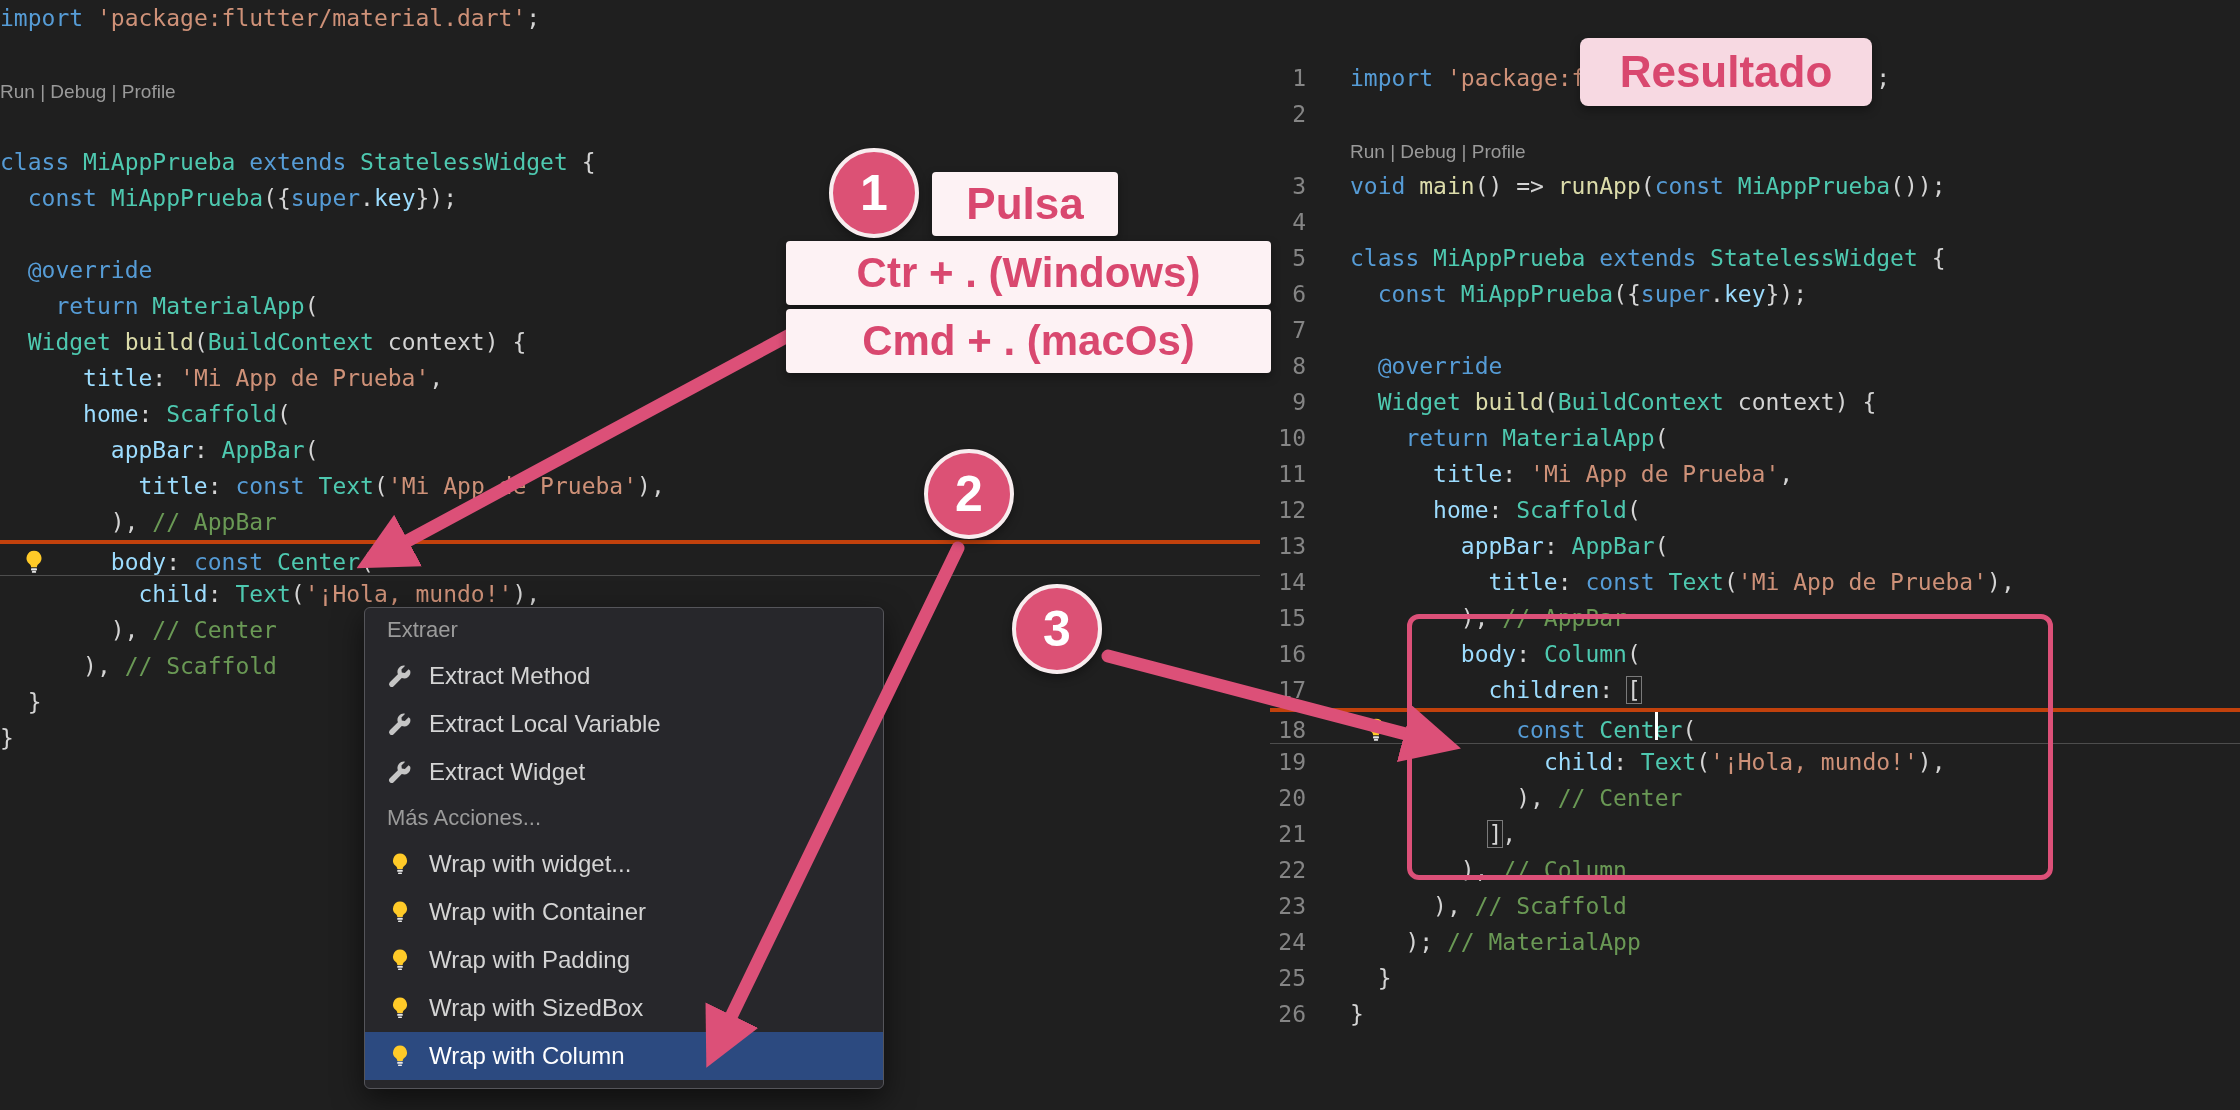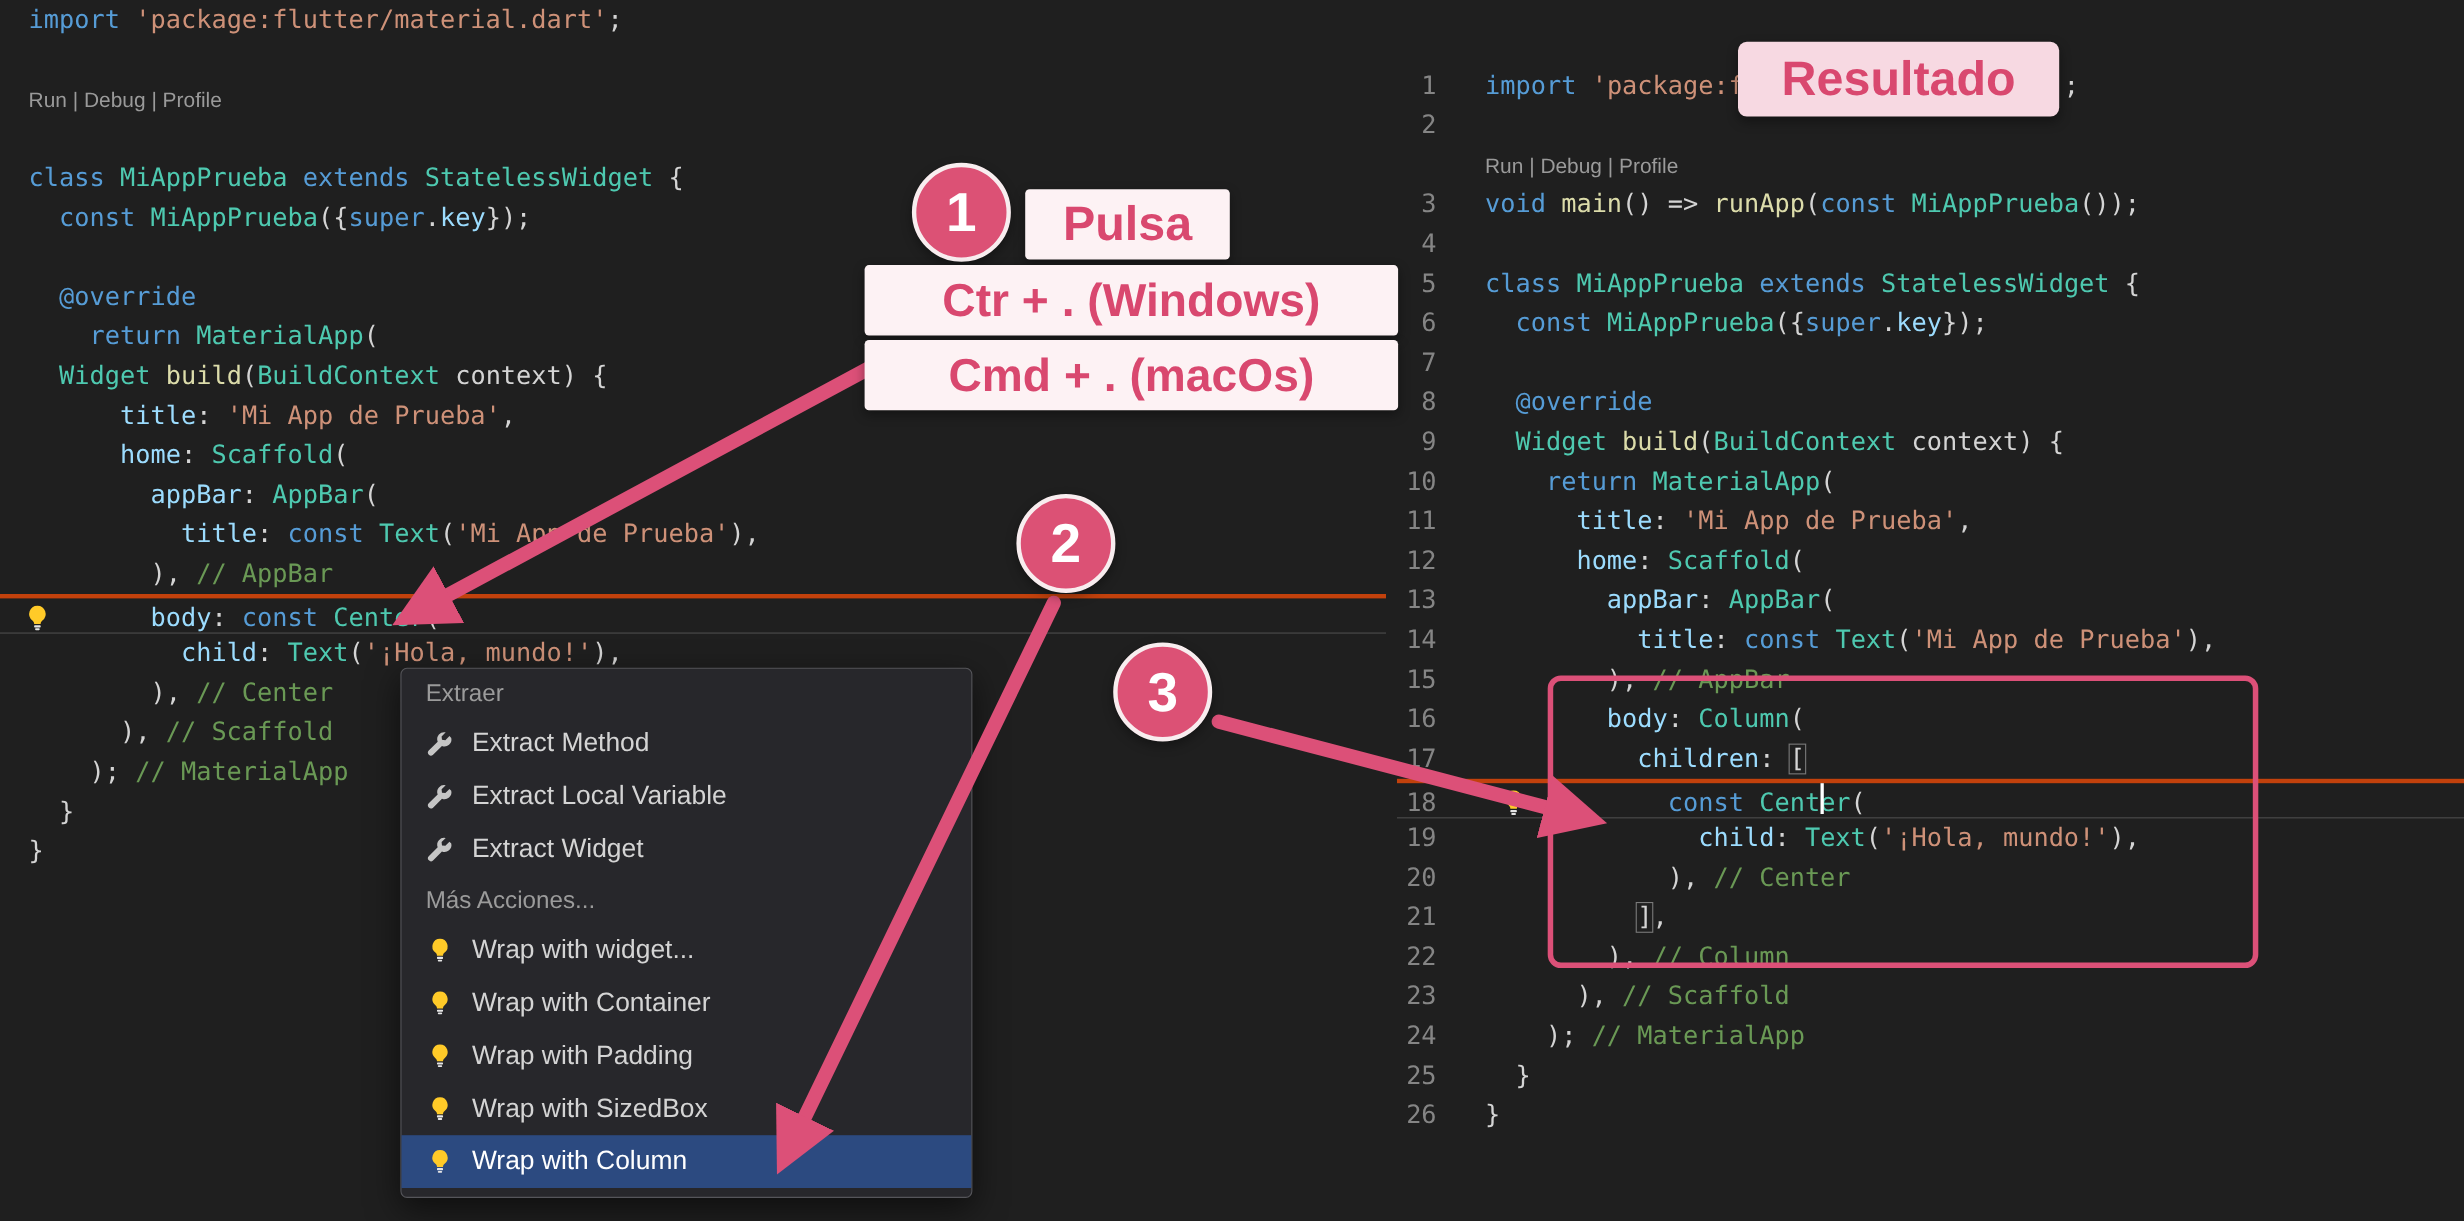--- a/index.html
+++ b/index.html
@@ -7,21 +7,21 @@
   .canvas {
     position: relative; width: 2240px; height: 1110px; overflow: hidden;
     background: #1f1f1f; font-family: "DejaVu Sans Mono", monospace;
   }
 
   
   .editor { position: absolute; z-index: 1; }
   #editor-left  { left: 0;     top: 4;  width: 1260px; }
   #editor-right { left: 1270px; top: 60px; width: 970px; }
   .code-row { position: relative; height: 36px; line-height: 36px; white-space: pre; font-size: 23px; color:#d4d4d4; }
-  #editor-left .code-row { padding-left: 26px; }
+  #editor-left .code-row { padding-left: 0; }
   .current-line { border-top: 4px solid #c2410c; border-bottom: 1px solid #4d4d4d; }
   .line-number { display: inline-block; width: 36px; text-align: right; margin-right: 44px; color: #858585; }
   .codelens { font-family: "Liberation Sans", sans-serif; font-size: 19px; color: #9a9a9a; }
   .tk-kw { color: #569cd6; }
   .tk-ty { color: #4ec9b0; }
   .tk-fn { color: #dcdcaa; }
   .tk-s  { color: #ce9178; }
   .tk-c  { color: #6a9955; }
   .tk-pr { color: #9cdcfe; }
   .tk-d  { color: #d4d4d4; }
@@ -100,21 +100,20 @@
       <div class="code-row"><span class="code-text"><span class="tk-d">          </span><span class="tk-pr">title</span><span class="tk-d">: </span><span class="tk-kw">const</span><span class="tk-d"> </span><span class="tk-ty">Text</span><span class="tk-d">(</span><span class="tk-s">'Mi App de Prueba'</span><span class="tk-d">),</span></span></div>
       <div class="code-row"><span class="code-text"><span class="tk-d">        ), </span><span class="tk-c">// AppBar</span></span></div>
       <div class="code-row current-line"><span class="gutter-bulb"><svg viewBox="0 0 16 16">
             <path fill="#ffca28" d="M8 1.5a4.3 4.3 0 0 0-2.6 7.7c.5.4.9 1 .9 1.6v.2h3.4v-.2c0-.6.4-1.2.9-1.6A4.3 4.3 0 0 0 8 1.5z"></path>
             <rect x="6.3" y="11.6" width="3.4" height="1.2" rx=".4" fill="#e6e6e6"></rect>
             <rect x="6.8" y="13.2" width="2.4" height="1" rx=".4" fill="#e6e6e6"></rect>
           </svg></span><span class="code-text"><span class="tk-d">        </span><span class="tk-pr">body</span><span class="tk-d">: </span><span class="tk-kw">const</span><span class="tk-d"> </span><span class="tk-ty">Center</span><span class="tk-d">(</span></span></div>
       <div class="code-row"><span class="code-text"><span class="tk-d">          </span><span class="tk-pr">child</span><span class="tk-d">: </span><span class="tk-ty">Text</span><span class="tk-d">(</span><span class="tk-s">'¡Hola, mundo!'</span><span class="tk-d">),</span></span></div>
       <div class="code-row"><span class="code-text"><span class="tk-d">        ), </span><span class="tk-c">// Center</span></span></div>
       <div class="code-row"><span class="code-text"><span class="tk-d">      ), </span><span class="tk-c">// Scaffold</span></span></div>
-      <div class="code-row"><span class="code-text"><span class="tk-d">    ); </span><span class="tk-c">// MaterialApp</span></span></div>
       <div class="code-row"><span class="code-text"><span class="tk-d">  }</span></span></div>
       <div class="code-row"><span class="code-text"><span class="tk-d">}</span></span></div>
     </div>
   <div id="editor-right" class="editor">
       <div class="code-row"><span class="line-number">1</span><span class="code-text"><span class="tk-kw">import</span><span class="tk-d"> </span><span class="tk-s">'package:flutter/material.dart'</span><span class="tk-d">;</span></span></div>
       <div class="code-row"><span class="line-number">2</span><span class="code-text"></span></div>
       <div class="code-row"><span class="line-number"></span><span class="codelens">Run | Debug | Profile</span></div>
       <div class="code-row"><span class="line-number">3</span><span class="code-text"><span class="tk-kw">void</span><span class="tk-d"> </span><span class="tk-fn">main</span><span class="tk-d">() =&gt; </span><span class="tk-fn">runApp</span><span class="tk-d">(</span><span class="tk-kw">const</span><span class="tk-d"> </span><span class="tk-ty">MiAppPrueba</span><span class="tk-d">());</span></span></div>
       <div class="code-row"><span class="line-number">4</span><span class="code-text"></span></div>
       <div class="code-row"><span class="line-number">5</span><span class="code-text"><span class="tk-kw">class</span><span class="tk-d"> </span><span class="tk-ty">MiAppPrueba</span><span class="tk-d"> </span><span class="tk-kw">extends</span><span class="tk-d"> </span><span class="tk-ty">StatelessWidget</span><span class="tk-d"> {</span></span></div>

